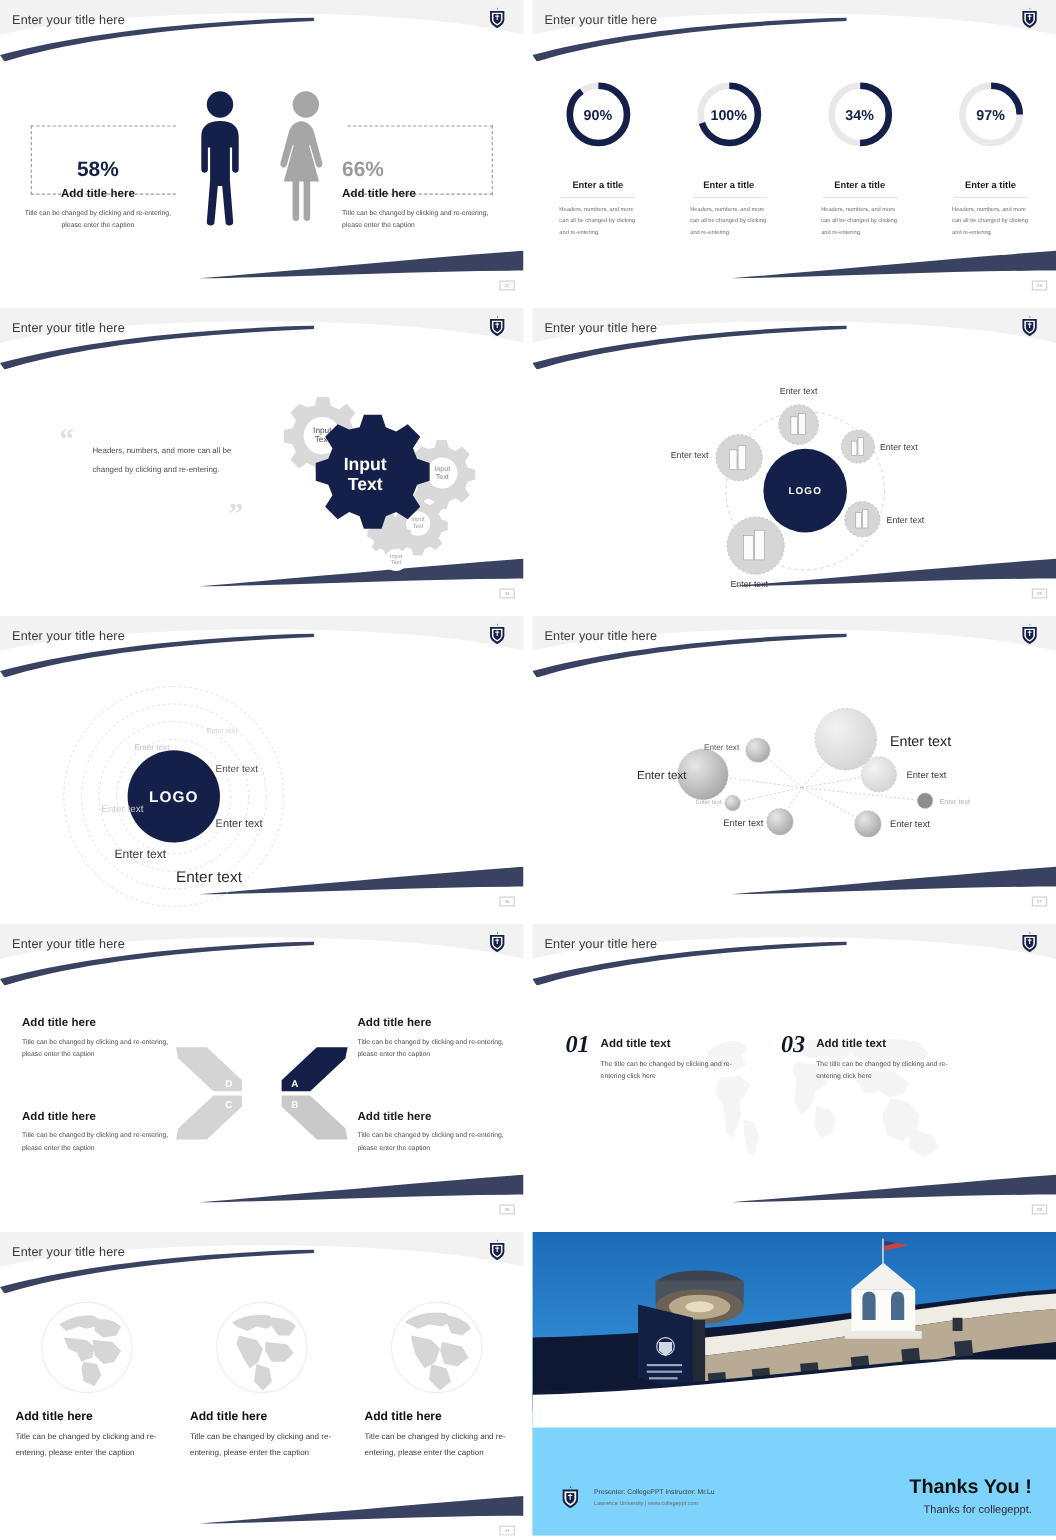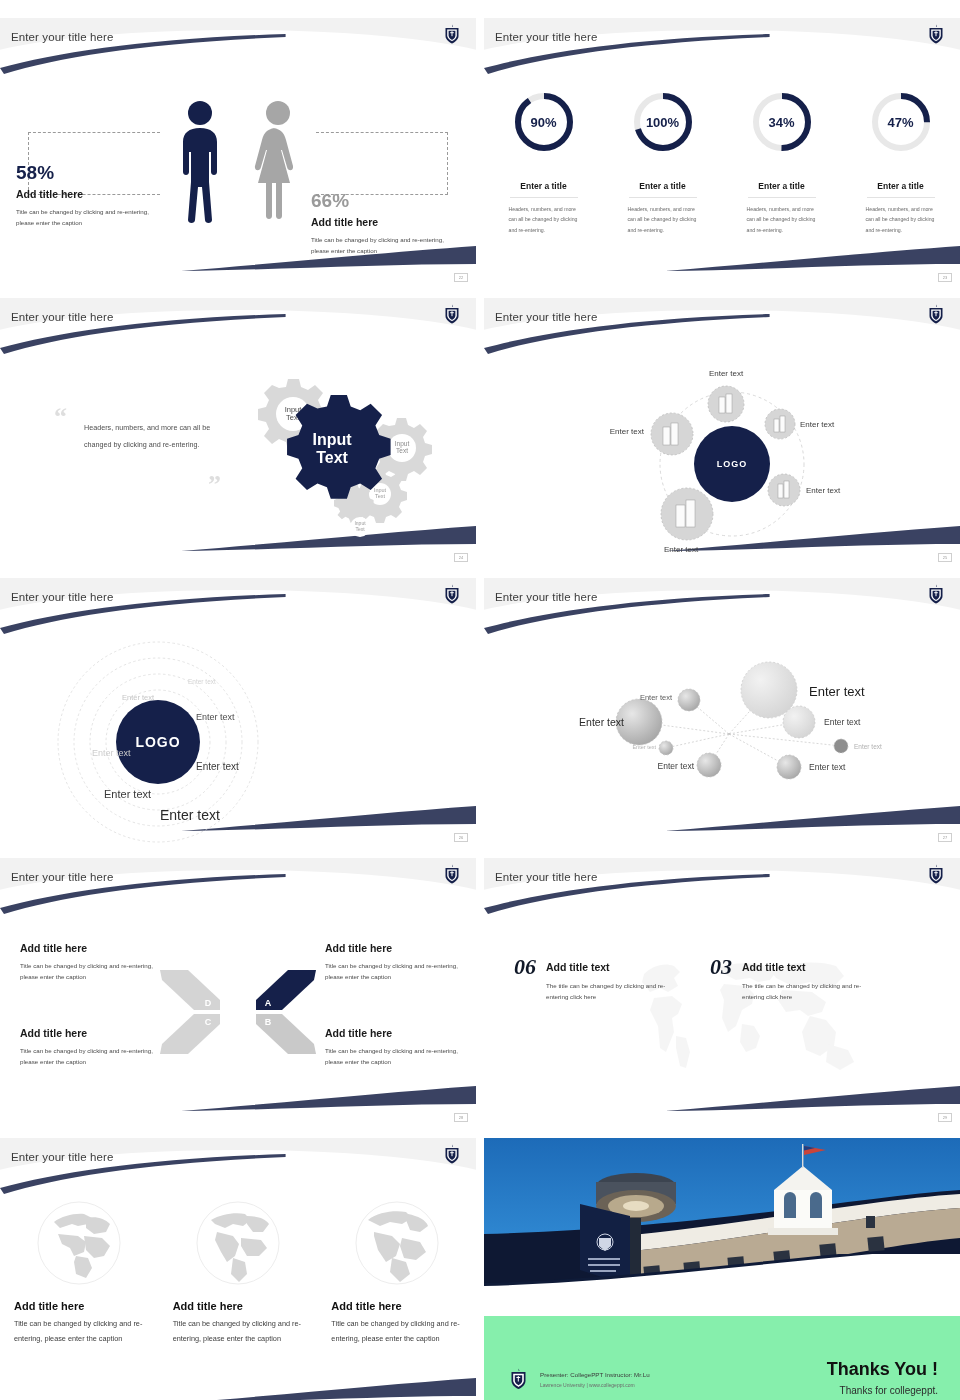--- a/index.html
+++ b/index.html
@@ -9,21 +9,21 @@
     font-family:"Liberation Sans", sans-serif;
     -webkit-font-smoothing:antialiased;
   }
   .grid{
     width:960px; height:1400px;
     display:grid;
     grid-template-columns:476px 476px;
     grid-template-rows:266px 266px 266px 266px 276px;
     column-gap:8px;
     row-gap:14px;
-    padding:18px 0 0 0;
+    padding:0 0 0 0;
   }
   
   .slide{
     position:relative;
     background:#ffffff;
     overflow:hidden;
   }
   .hdr{
     position:absolute; left:0; top:0; width:100%; height:44px;
     background:#f2f2f2;
@@ -56,22 +56,22 @@
   .canvas{ position:absolute; left:0; top:44px; width:100%; bottom:0; z-index:3; }
 
   
   .s1wrap{ position:absolute; inset:0; }
   .pct{ font-size:19px; font-weight:bold; }
   .pct.navy{ color:#15204a; }
   .pct.gray{ color:#9a9a9a; }
   .addtitle{ font-size:10.5px; font-weight:bold; color:#1a1a1a; }
   .cap{ font-size:6.2px; color:#4a4a4a; line-height:1.85; }
   .dashbox{ position:absolute; border:1px dashed #9a9a9a; }
-  .left-col{ position:absolute; left:16px; top:100px; width:146px; text-align:left; }
-  .right-col{ position:absolute; left:311px; top:100px; width:146px; text-align:left;margin-top:28px; }
+  .left-col{ position:absolute; left:16px; top:100px; width:146px; text-align:center; }
+  .right-col{ position:absolute; left:311px; top:100px; width:146px; text-align:left; }
 
   
   .donuts{ position:absolute; left:0; top:28px; width:100%; display:flex; }
   .donut-cell{ flex:1; text-align:center; }
   .donut{ position:relative; width:64px; height:64px; margin:0 auto; }
   .donut .val{
     position:absolute; inset:0; display:flex; align-items:center; justify-content:center;
     font-size:13px; font-weight:bold; color:#15204a;
   }
   .donut-title{ margin-top:27px; font-size:8.5px; font-weight:bold; color:#1a1a1a; }
@@ -82,21 +82,21 @@
   .quote-mark{ position:absolute; font-family:"Liberation Serif",serif; font-size:26px; color:#dedede; font-weight:bold; }
   .gearcap{ position:absolute; left:84px; top:78px; width:130px; font-size:7.2px; color:#4f4f4f; line-height:2.35; }
 
   
   .globes{ position:absolute; left:0; top:18px; width:100%; display:flex; }
   .globe-cell{ flex:1; padding:0 14px; }
   .globe-title{ font-size:11px; font-weight:bold; color:#111; margin-top:14px; }
   .globe-cap{ font-size:7.3px; color:#3d3d3d; line-height:2.0; margin-top:5px; }
 
   
-  .thanks{ position:relative; background:#86efac; overflow:hidden; }
+  .thanks{ position:relative; background:#7dd3fc; overflow:hidden; }
   .photo{ position:absolute; left:0; top:0; width:100%; height:162px; overflow:hidden; }
   .thanks-big{ position:absolute; right:22px; bottom:34px; font-size:18px; font-weight:bold; color:#111; }
   .thanks-sub{ position:absolute; right:22px; bottom:18px; font-size:10px; color:#2b2b2b; }
   .foot-l1{ position:absolute; left:56px; bottom:36px; font-size:6.2px; color:#3a3a3a; white-space:nowrap;}
   .foot-l2{ position:absolute; left:56px; bottom:26px; font-size:5px; color:#6b6b6b; white-space:nowrap;}
   .foot-crest{ position:absolute; left:26px; bottom:24px; width:17px; height:22px; }
   .num{ font-family:"Liberation Serif", serif; font-style:italic; font-weight:bold; font-size:22px; color:#101828; }
 </style>
 </head>
 <body>
@@ -209,21 +209,21 @@
           <div class="donut-title">Enter a title</div>
           <div class="donut-rule"></div>
           <div class="donut-cap">Headers, numbers, and more can all be changed by clicking and re-entering.</div>
         </div>
         <div class="donut-cell">
           <div class="donut">
             <svg viewBox="0 0 64 64">
               <circle cx="32" cy="32" r="26" fill="none" stroke="#e8e8e8" stroke-width="6"></circle>
               <circle cx="32" cy="32" r="26" fill="none" stroke="#15204a" stroke-width="6" stroke-dasharray="40.9 163.4" stroke-linecap="butt" transform="rotate(-90 32 32)"></circle>
             </svg>
-            <div class="val">47%</div>
+            <div class="val">97%</div>
           </div>
           <div class="donut-title">Enter a title</div>
           <div class="donut-rule"></div>
           <div class="donut-cap">Headers, numbers, and more can all be changed by clicking and re-entering.</div>
         </div>
       </div>
     </div>
     <div class="pagebadge">23</div>
   </div>
 
@@ -550,21 +550,21 @@
           <path d="M110 44 l22 2 l8 8 l-2 10 l-10 6 l-6 16 l-8 6 l-6 -14 l2 -18 l-4 -10 Z"></path>
           <path d="M128 84 l12 2 l6 10 l-4 12 l-10 4 l-6 -10 Z"></path>
           <path d="M156 30 c20 -8 48 -10 66 -4 l8 10 l-10 10 l-14 2 l-10 -6 l-18 4 l-16 -8 Z"></path>
           <path d="M168 50 l30 2 l14 10 l-4 10 l-14 4 l-8 -6 l-14 2 l-8 -12 Z"></path>
           <path d="M196 76 l16 4 l10 12 l-2 14 l-14 10 l-14 -6 l-4 -18 Z"></path>
           <path d="M214 104 l20 6 l6 12 l-14 8 l-14 -8 Z"></path>
         </g>
       </svg>
 
       <div style="position:absolute; left:30px; top:52px; display:flex; align-items:flex-start;">
-        <div class="num">06</div>
+        <div class="num">01</div>
         <div style="margin-left:10px; margin-top:7px;">
           <div class="addtitle">Add title text</div>
           <div class="cap" style="margin-top:7px; width:132px;">The title can be changed by clicking and re-entering click here</div>
         </div>
       </div>
       <div style="position:absolute; left:226px; top:52px; display:flex; align-items:flex-start;">
         <div class="num">03</div>
         <div style="margin-left:10px; margin-top:7px;">
           <div class="addtitle">Add title text</div>
           <div class="cap" style="margin-top:7px; width:132px;">The title can be changed by clicking and re-entering click here</div>

